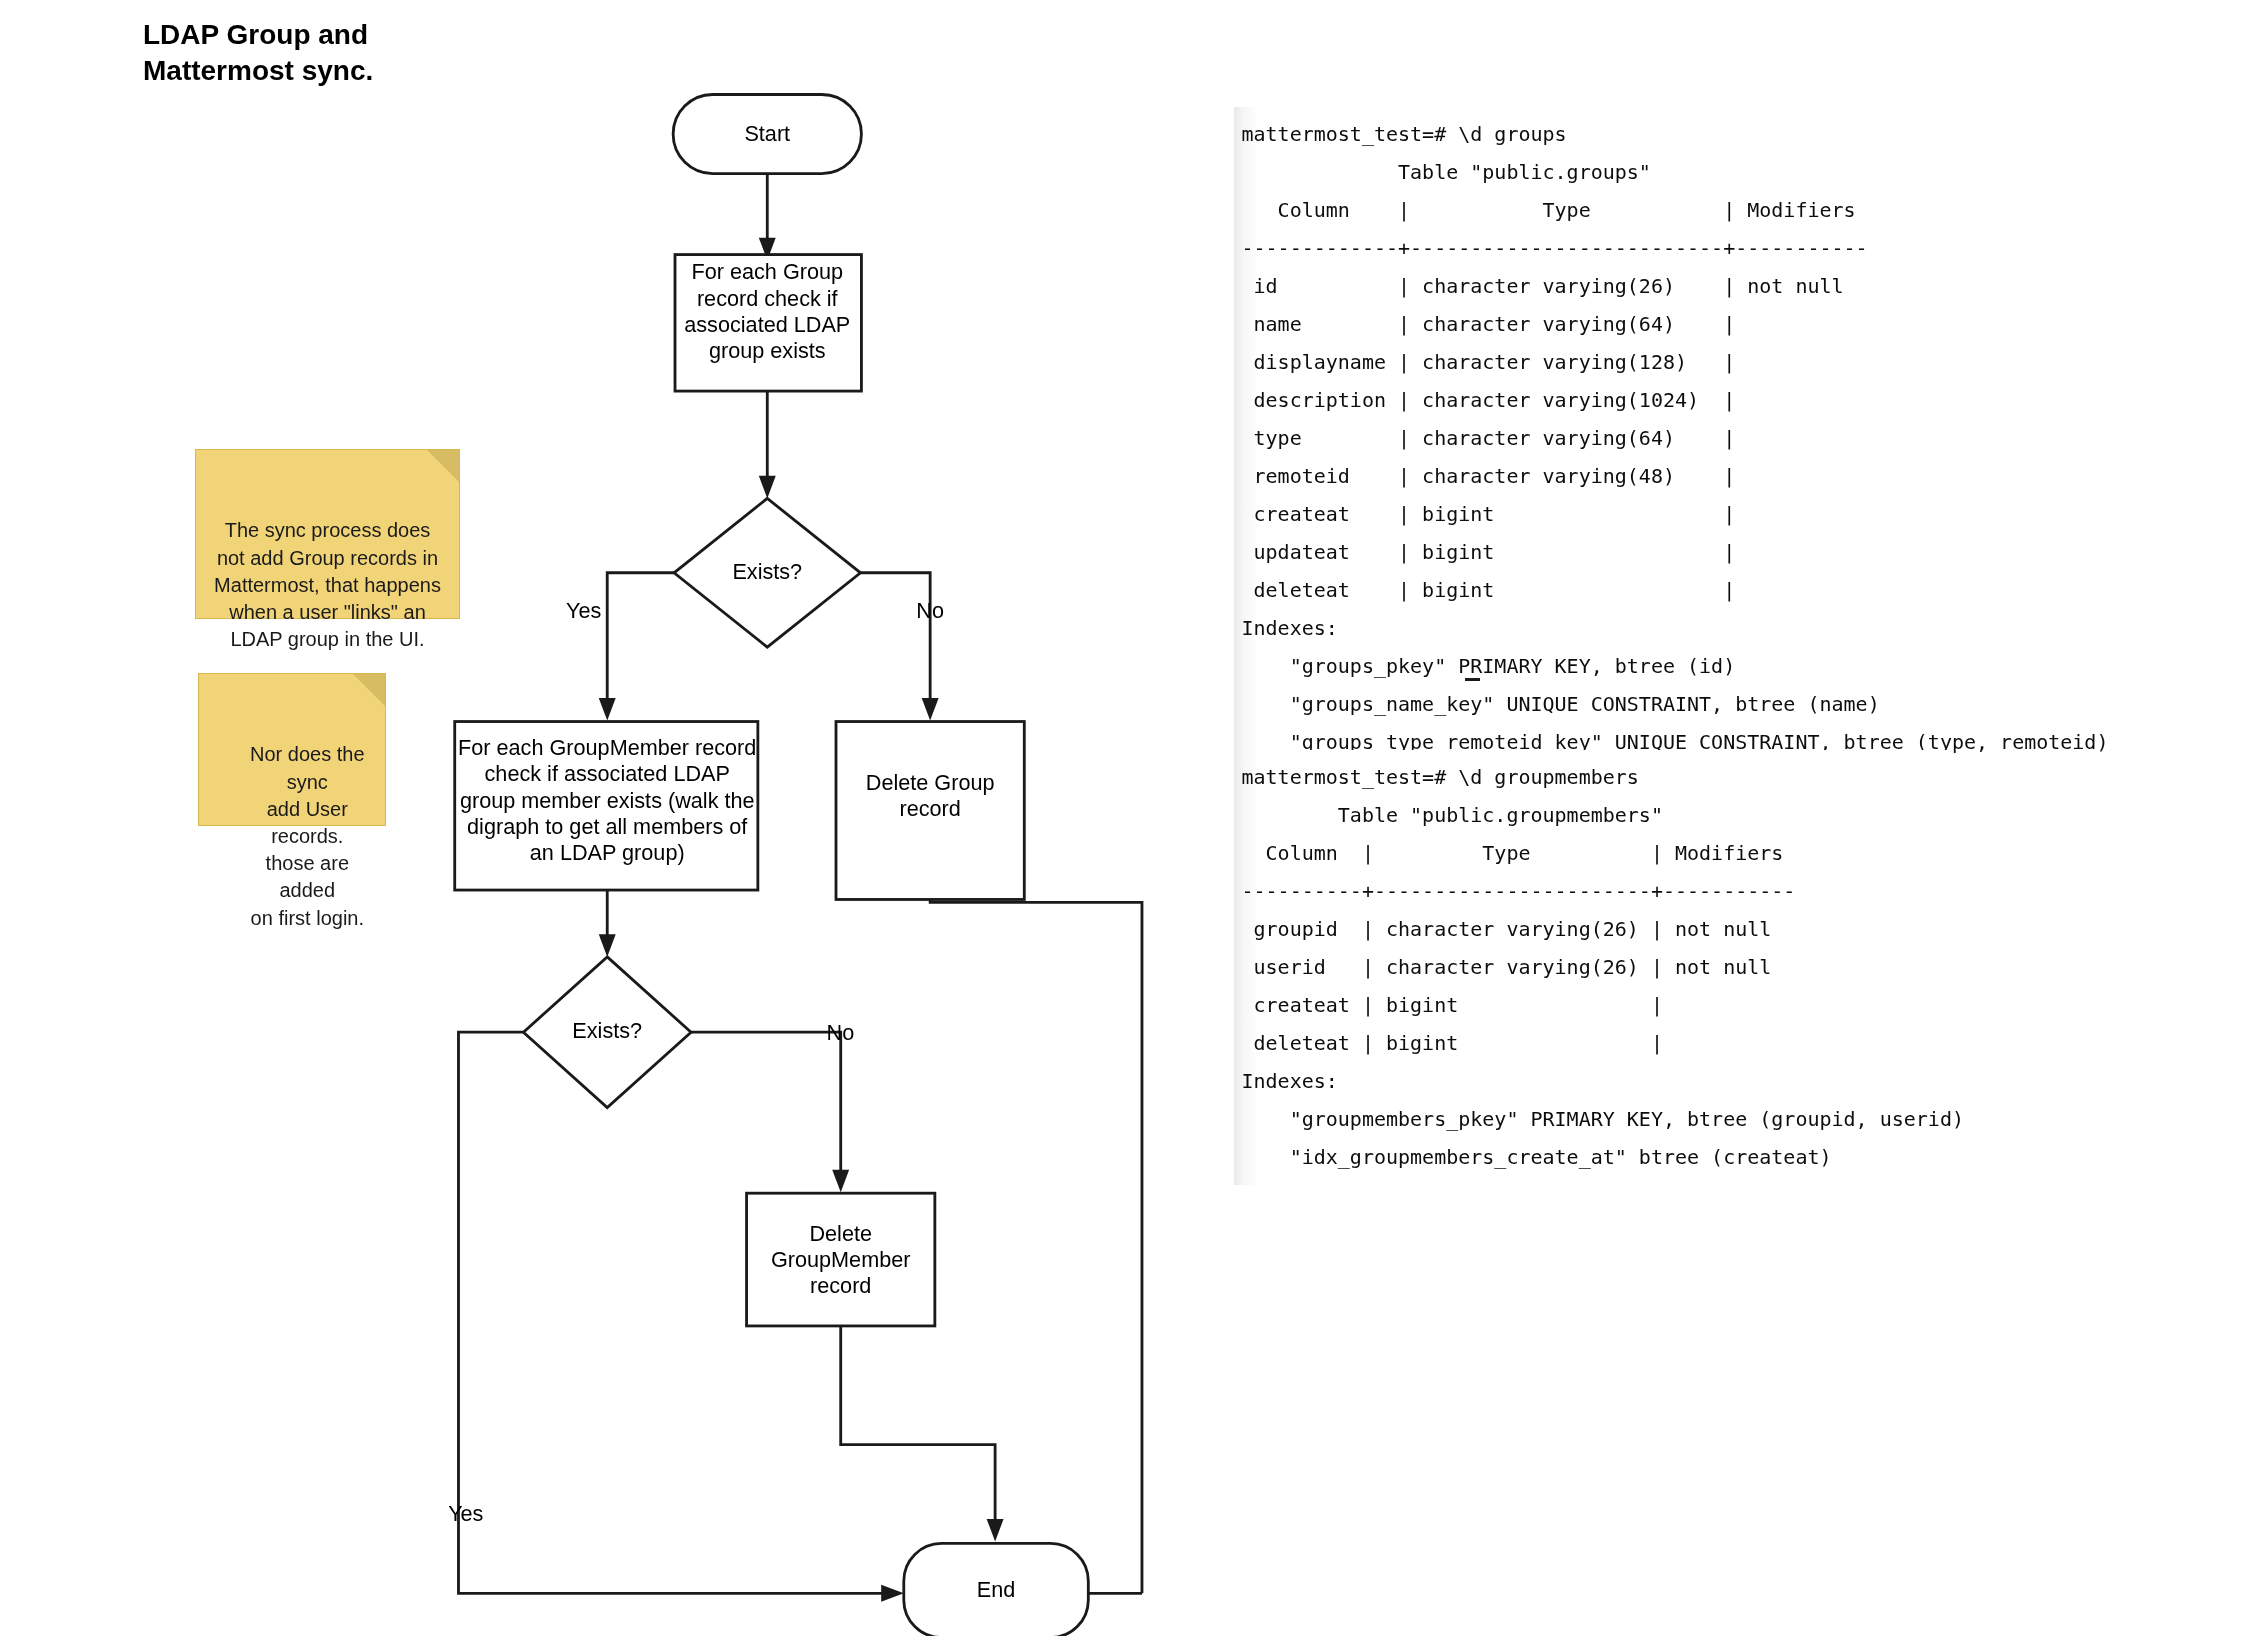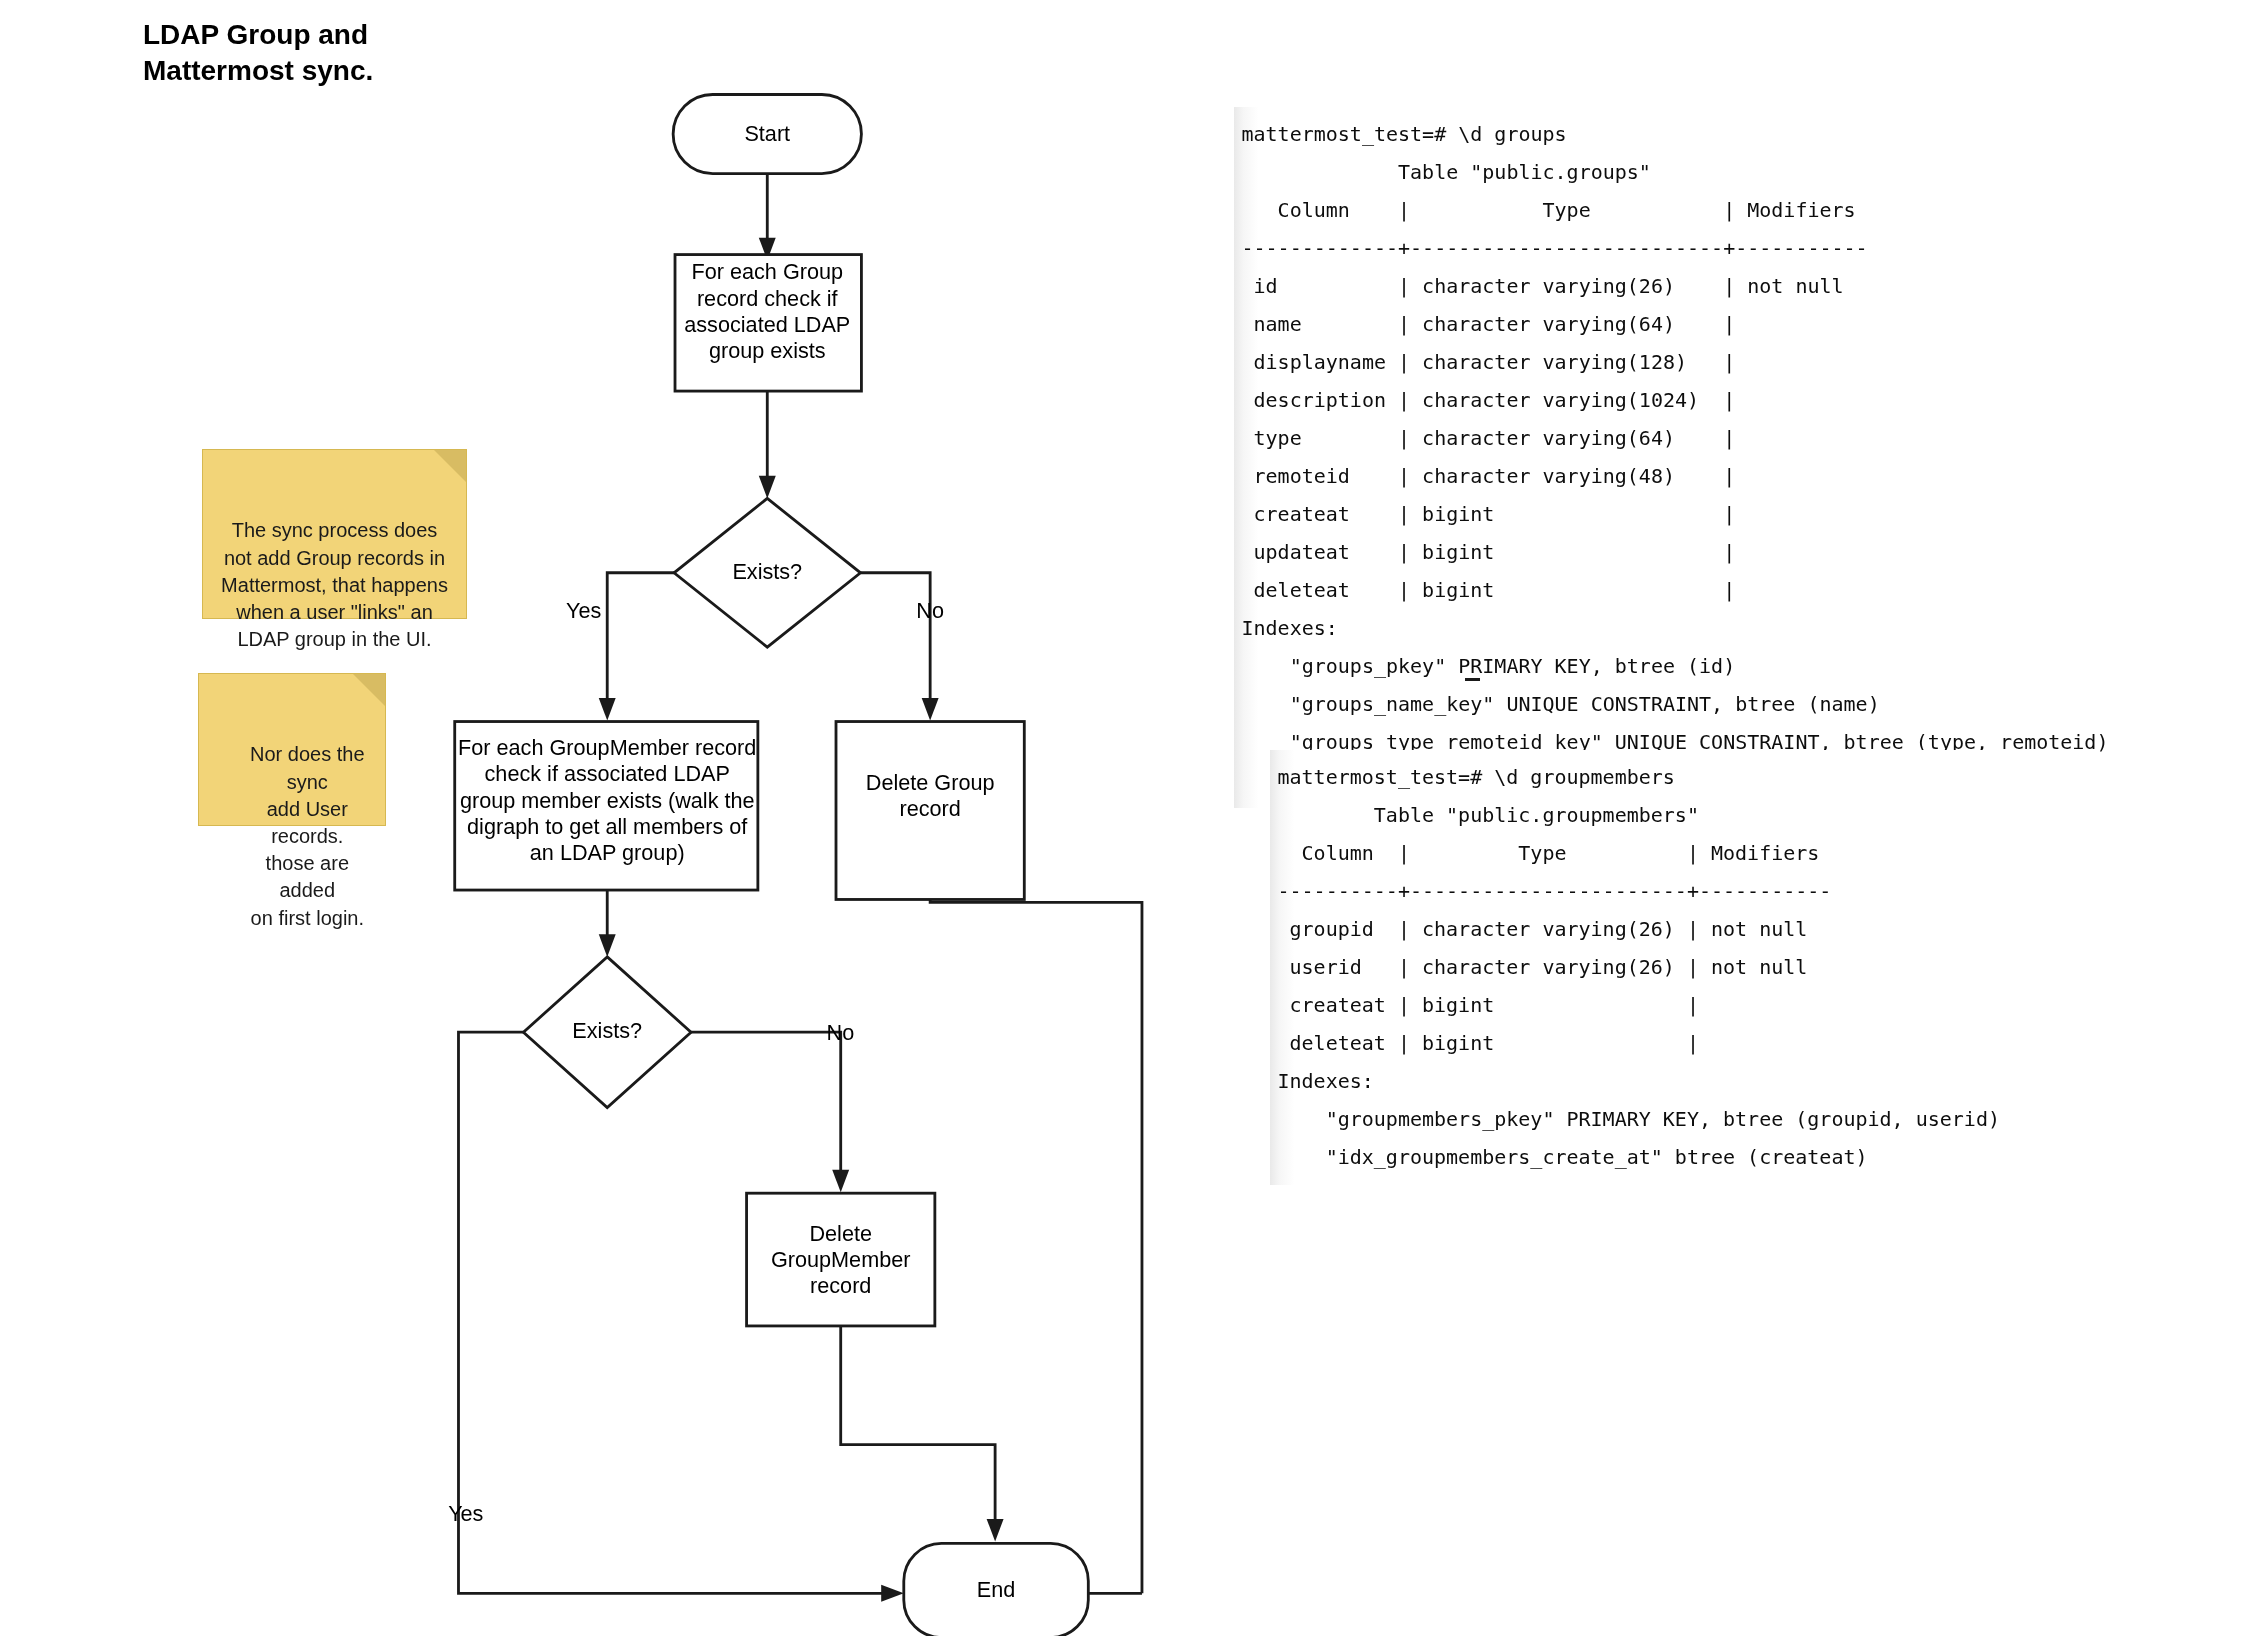--- a/index.html
+++ b/index.html
@@ -83,21 +83,21 @@
   .sticky-note .fold {
     position: absolute;
     top: 0;
     right: 0;
     width: 32px;
     height: 32px;
     background: #d8bc63;
     clip-path: polygon(0 0, 100% 100%, 100% 0);
   }
   #note-1 {
-    left: 202px;
+    left: 195px;
     top: 449px;
     width: 265px;
     height: 170px;
   }
   #note-2 {
     left: 198px;
     top: 673px;
     width: 188px;
     height: 153px;
     padding-left: 40px;
@@ -117,21 +117,20 @@
   }
   #terminal-groups {
     left: 1234px;
     top: 107px;
     width: 970px;
   }
   #terminal-groupmembers {
     left: 1234px;
     top: 750px;
     width: 716px;
-    margin-left: 36px;
   }
   .terminal-cursor {
     position: absolute;
     left: 1465px;
     top: 678px;
     width: 15px;
     height: 2.8px;
     background: #1a1a1a;
   }
 </style>

